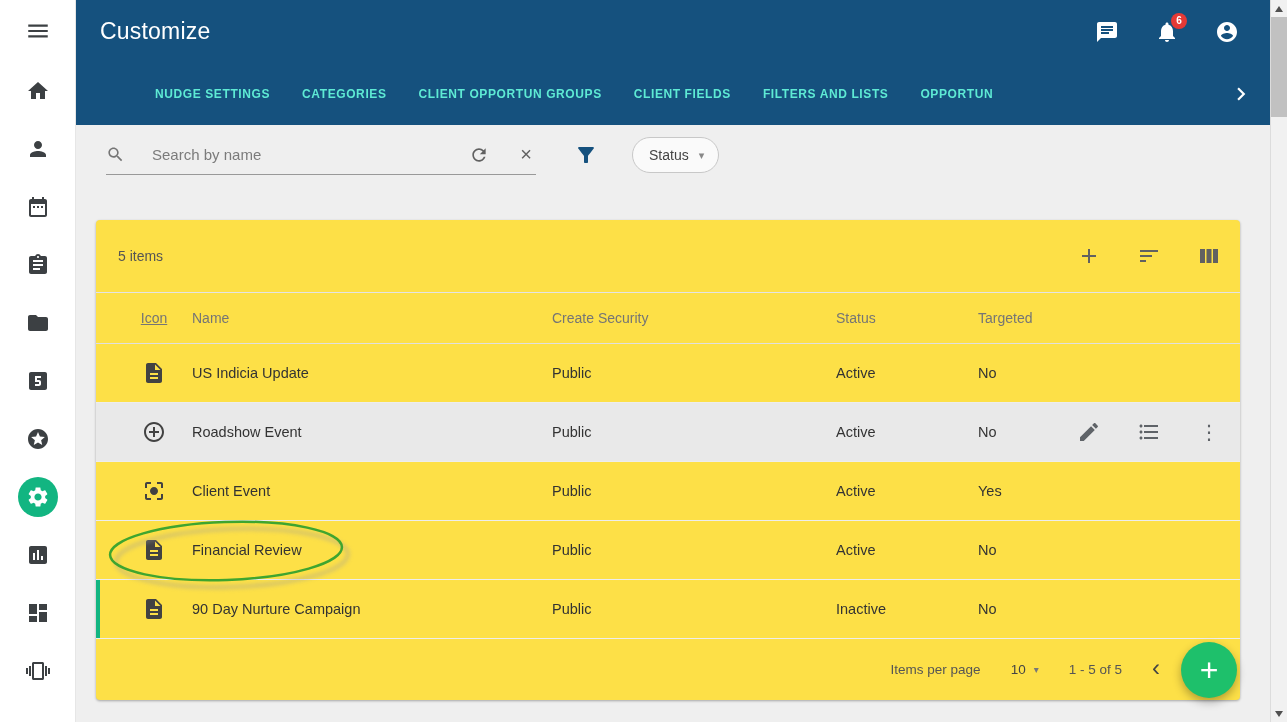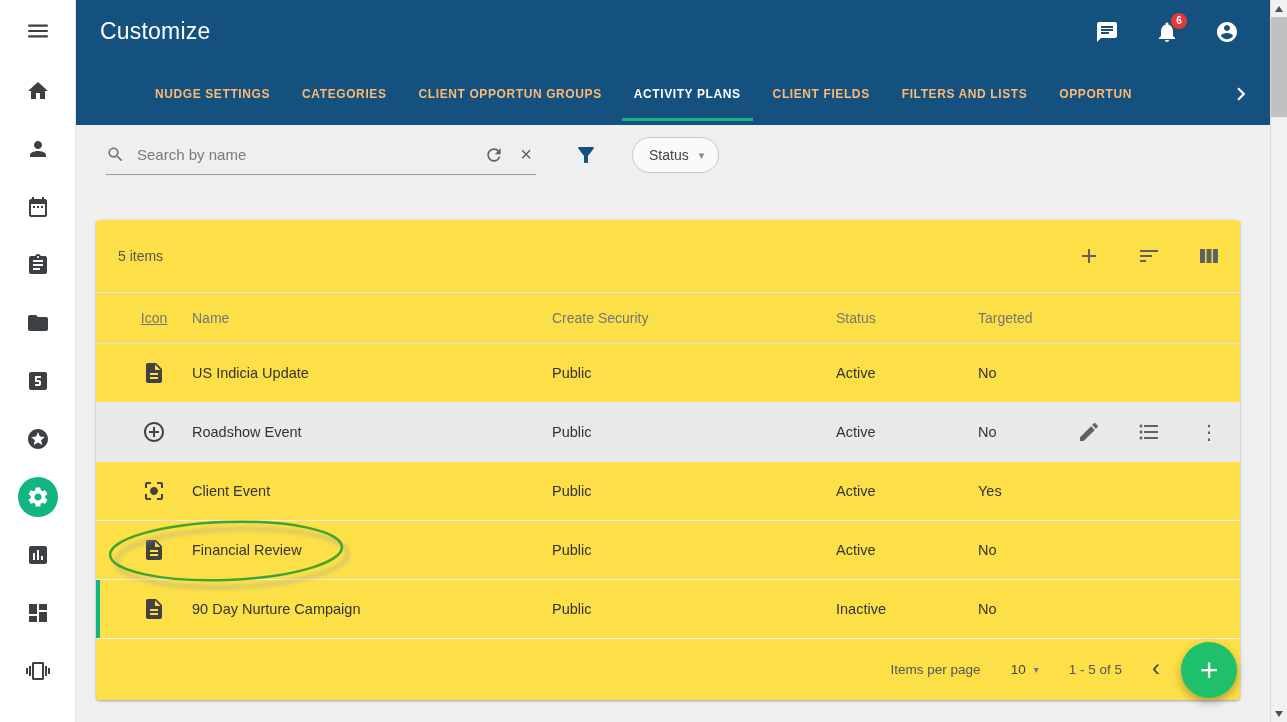--- a/index.html
+++ b/index.html
@@ -21,29 +21,29 @@
 
   .topbar { background:#15517E; height:125px; flex:0 0 auto; }
   .title-row { height:63px; display:flex; align-items:center; padding-left:24px; }
   .page-title { color:#ffffff; font-size:23px; font-weight:500; letter-spacing:.2px; }
   .top-icons { margin-left:auto; display:flex; align-items:center; gap:36px; padding-right:31px; color:#ffffff; }
   .top-icon { width:24px; height:24px; position:relative; cursor:pointer; }
   .top-icon svg { width:24px; height:24px; display:block; }
   .badge { position:absolute; top:-7px; right:-8px; min-width:16px; height:16px; border-radius:8px; background:#E53935; color:#fff; font-size:10px; font-weight:700; display:flex; align-items:center; justify-content:center; padding:0 3px; }
 
   .tabs { height:62px; display:flex; align-items:center; padding-left:63px; }
-  .tab { position:relative; height:62px; display:flex; align-items:center; padding:0 16px; font-size:12px; font-weight:600; letter-spacing:.6px; color:#fdba74; cursor:pointer; white-space:nowrap; }
+  .tab { position:relative; height:62px; display:flex; align-items:center; padding:0 16px; font-size:12px; font-weight:600; letter-spacing:.6px; color:#5eead4; cursor:pointer; white-space:nowrap; }
   .tab.active { color:#ffffff; }
   .tab.active::after { content:""; position:absolute; left:4px; right:4px; bottom:4px; height:3px; background:#12B581; }
   .tabs-more { margin-left:auto; padding-right:16px; color:#ffffff; cursor:pointer; }
   .tabs-more svg { width:26px; height:26px; display:block; }
 
   
   .filterbar { height:60px; display:flex; align-items:center; padding-left:30px; flex:0 0 auto; }
-  .search-field { display:flex; align-items:center; width:430px; height:40px; border-bottom:1px solid #999; gap:12px; }
+  .search-field { display:flex; align-items:center; width:430px; height:40px; border-bottom:1px solid #999; gap:27px; }
   .search-field svg { flex:0 0 auto; }
   .search-icon { width:19px; height:19px; color:#757575; }
   .search-input { flex:1; border:none; outline:none; background:transparent; font-family:inherit; font-size:15px; color:#333; }
   .search-input::placeholder { color:#7b7b7b; }
   .refresh-icon { width:20px; height:20px; color:#616161; cursor:pointer; }
   .clear-btn { font-size:20px; color:#616161; line-height:1; padding:0 4px 2px 4px; cursor:pointer; }
   .funnel-btn { margin-left:38px; width:24px; height:24px; color:#15517E; cursor:pointer; }
   .funnel-btn svg { width:24px; height:24px; display:block; }
   .status-chip { margin-left:34px; height:36px; border:1px solid #c8c8c8; border-radius:18px; background:#fafafa; display:flex; align-items:center; gap:10px; padding:0 14px 0 16px; cursor:pointer; }
   .status-chip .chip-label { font-size:14px; color:#444; }
@@ -180,21 +180,20 @@
             <svg viewBox="0 0 24 24" fill="currentColor">
                 <path d="M12 2C6.48 2 2 6.48 2 12s4.48 10 10 10 10-4.48 10-10S17.52 2 12 2zm0 3c1.66 0 3 1.34 3 3s-1.34 3-3 3-3-1.34-3-3 1.34-3 3-3zm0 14.2c-2.5 0-4.71-1.28-6-3.22.03-1.99 4-3.08 6-3.08 1.99 0 5.97 1.09 6 3.08-1.29 1.94-3.5 3.22-6 3.22z"></path>
               </svg>
           </div>
         </div>
       </div>
       <div class="tabs">
         <div class="tab">NUDGE SETTINGS</div>
         <div class="tab">CATEGORIES</div>
         <div class="tab">CLIENT OPPORTUN GROUPS</div>
-        <div class="tab active">ACTIVITY PLANS</div>
         <div class="tab">CLIENT FIELDS</div>
         <div class="tab">FILTERS AND LISTS</div>
         <div class="tab">OPPORTUN</div>
         <div class="tabs-more">
           <svg viewBox="0 0 24 24" fill="currentColor">
               <path d="M10 6L8.59 7.41 13.17 12l-4.58 4.59L10 18l6-6z"></path>
             </svg>
         </div>
       </div>
     </div>

